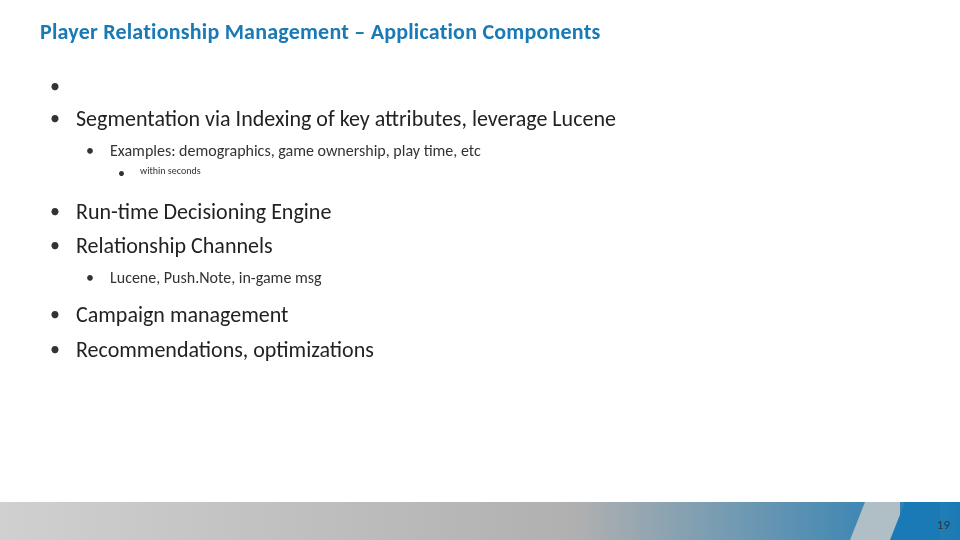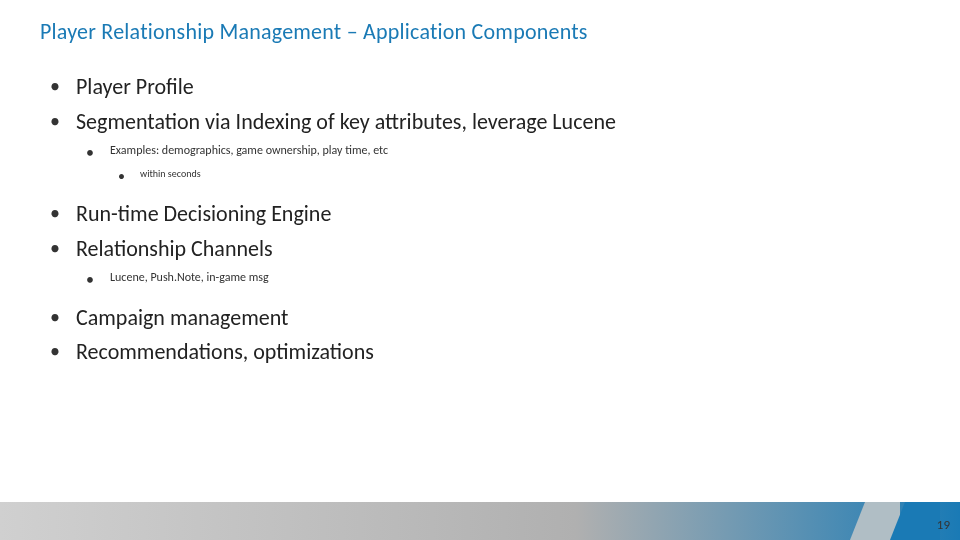--- a/index.html
+++ b/index.html
@@ -27,21 +27,21 @@
     }
 
     .header {
       background: #ffffff;
       padding: 18px 40px 12px 40px;
       border-bottom: none;
     }
 
     .header-title {
       font-size: 22px;
-      font-weight: 400;
+      font-weight: 700;
       color: #1a7ab5;
       letter-spacing: 0.01em;
     }
 
     .content {
       flex: 1;
       padding: 16px 50px 10px 50px;
       display: flex;
       flex-direction: column;
       gap: 0;
@@ -83,21 +83,21 @@
 
     .sub-bullet-dot {
       color: #333;
       font-size: 16px;
       line-height: 1.4;
       min-width: 14px;
       flex-shrink: 0;
     }
 
     .sub-bullet-text {
-      font-size: 12px;
+      font-size: 16px;
       color: #333333;
       line-height: 1.4;
       font-weight: 400;
     }
 
     .sub-sub-bullet-group {
       margin-left: 32px;
       margin-bottom: 4px;
     }
 
@@ -173,21 +173,20 @@
 <div class="slide">
 
   <div class="header">
     <div class="header-title">Player Relationship Management – Application Components</div>
   </div>
 
   <div class="content">
 
     <div class="bullet-item">
       <span class="bullet-dot">•</span>
-      <span class="bullet-text-large">Player Profile</span>
     </div>
 
     <div class="bullet-item">
       <span class="bullet-dot">•</span>
       <span class="bullet-text-large">Segmentation via Indexing of key attributes, leverage Lucene</span>
     </div>
 
     <div class="sub-bullet-group">
       <div class="sub-bullet-item">
         <span class="sub-bullet-dot">•</span>

